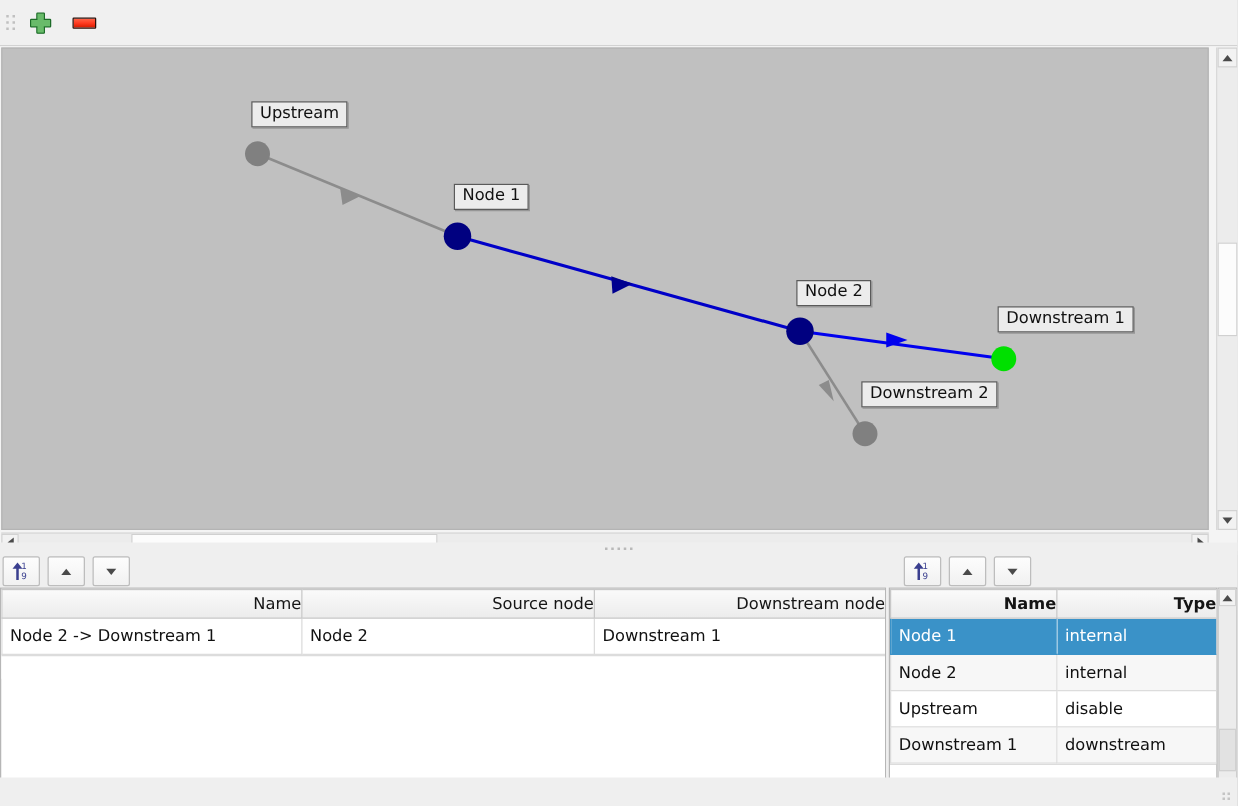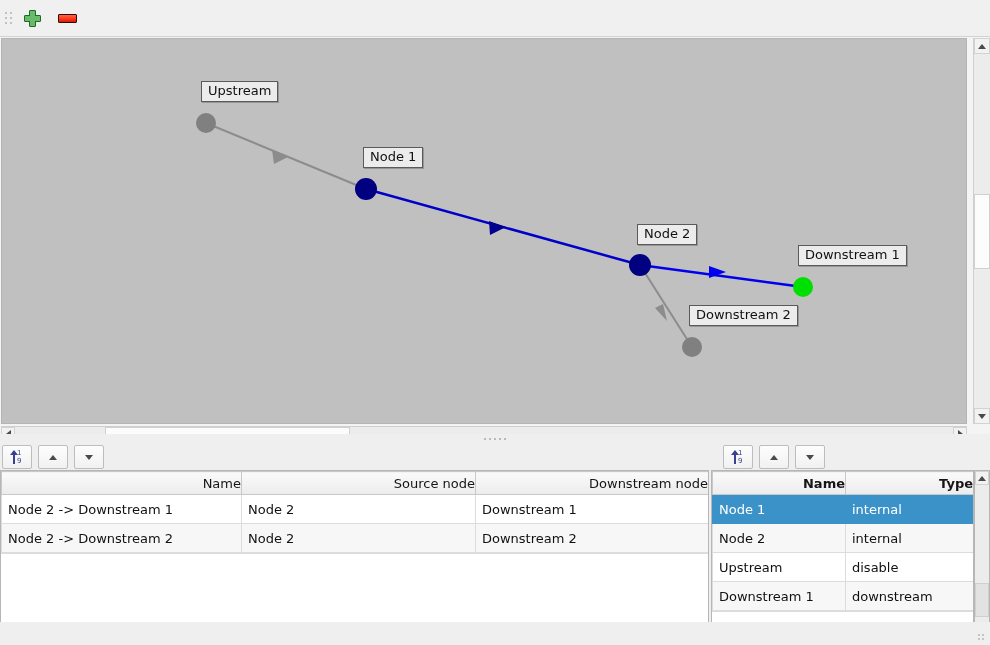--- a/index.html
+++ b/index.html
@@ -290,25 +290,20 @@
             <th>Source node</th>
             <th>Downstream node</th>
           </tr>
         </thead>
         <tbody>
           <tr>
             <td>Node 2 -&gt; Downstream 1</td>
             <td>Node 2</td>
             <td>Downstream 1</td>
           </tr>
-          <tr class="alt">
-            <td>Node 2 -&gt; Downstream 2</td>
-            <td>Node 2</td>
-            <td>Downstream 2</td>
-          </tr>
         </tbody>
       </table>
       <div class="filler-row"></div>
     </div>
   </div>
 
   <div class="pane-divider"></div>
 
   <div class="pane pane-right">
     <div class="pane-toolbar">

